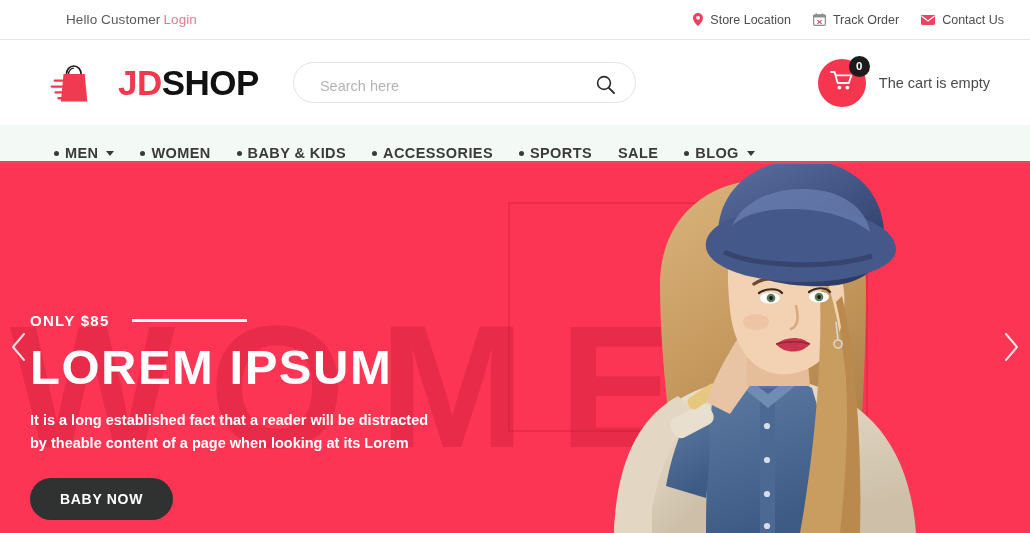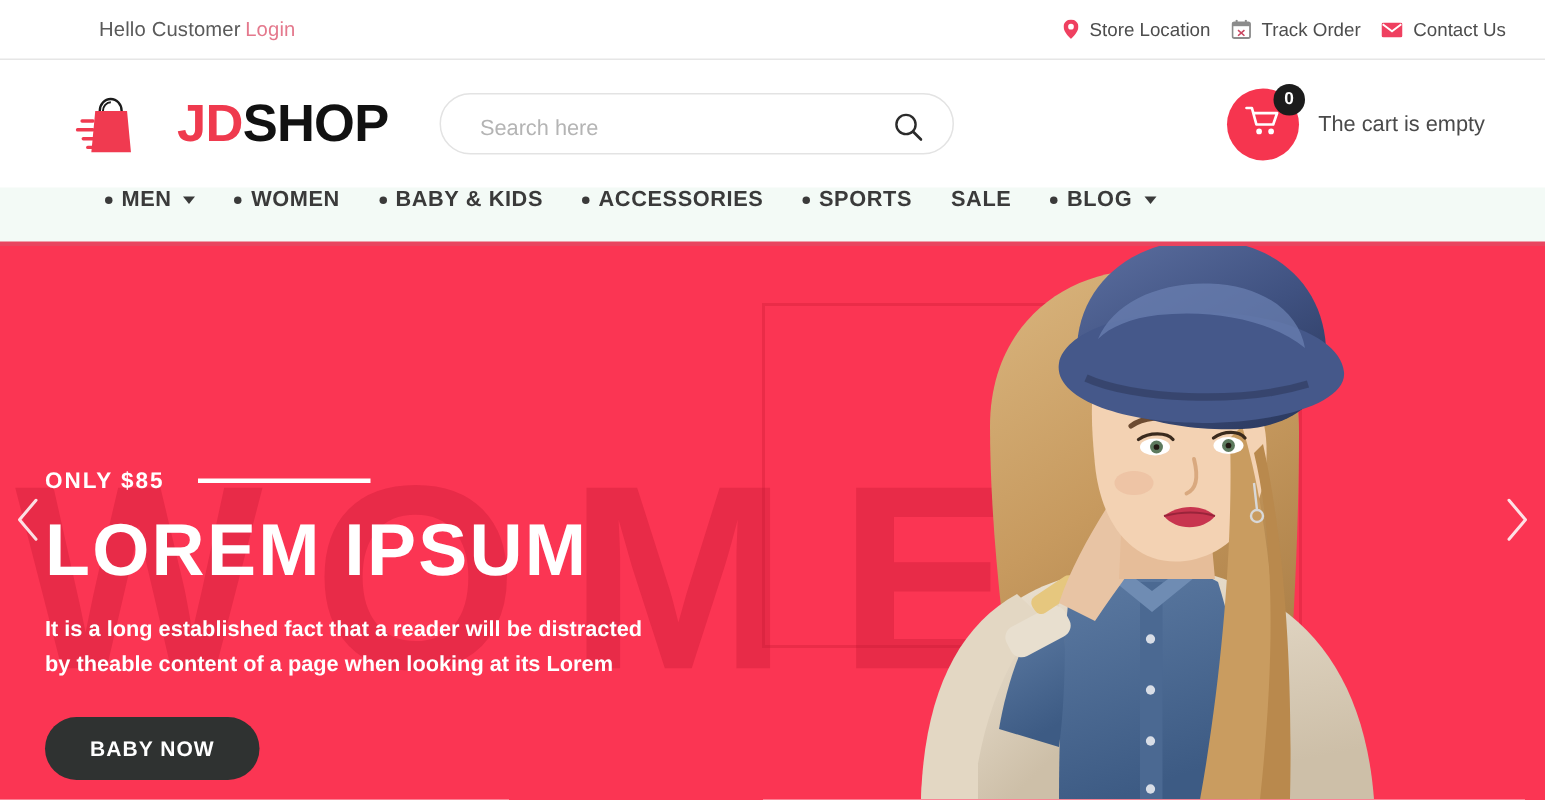--- a/index.html
+++ b/index.html
@@ -30,21 +30,21 @@
   }
   .greeting .login-link {
     color: #e4798d;
     margin-left: 3px;
     cursor: pointer;
   }
   .topbar-right {
     margin-left: auto;
     display: flex;
     align-items: center;
-    gap: 14px;
+    gap: 22px;
   }
   .util-link {
     display: flex;
     align-items: center;
     gap: 7px;
     font-size: 12.5px;
     color: #4d4d4d;
     cursor: pointer;
     white-space: nowrap;
   }
@@ -154,22 +154,22 @@
     color: #4a4a4a;
     white-space: nowrap;
   }
 
   
   .nav {
     height: 39px;
     background: #f3faf6;
     border-bottom: 3px solid #e8455f;
     display: flex;
-    align-items: flex-start;
-    padding-left: 70px;
+    align-items: flex-end;
+    padding-left: 54px;
   }
   .nav-item {
     display: flex;
     align-items: center;
     gap: 6px;
     font-size: 14.5px;
     font-weight: bold;
     color: #3a3a3a;
     letter-spacing: .4px;
     cursor: pointer;

